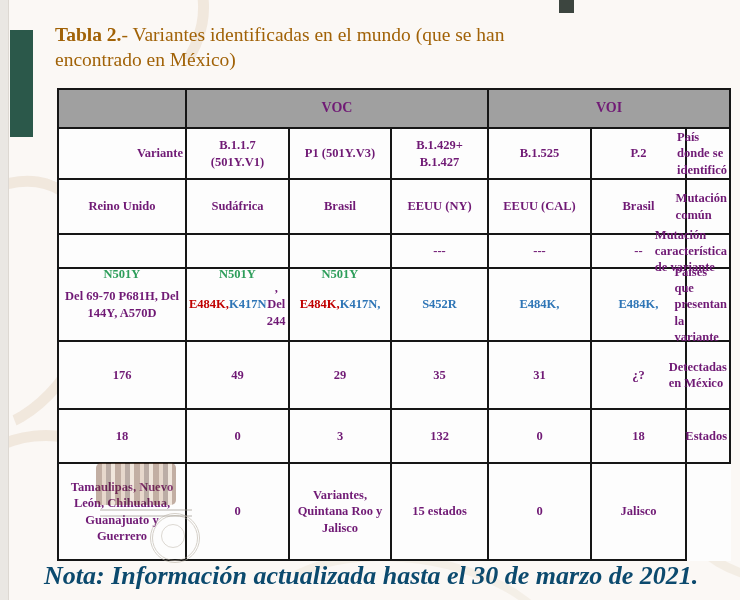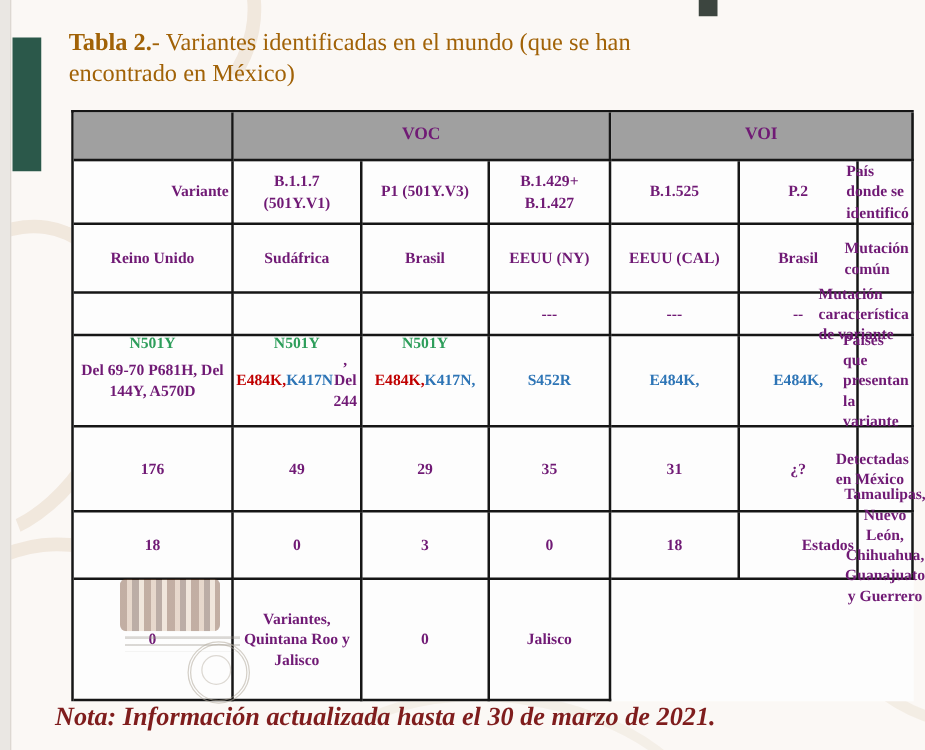--- a/index.html
+++ b/index.html
@@ -40,22 +40,22 @@
   .cell{
     border-right:2px solid #161616;border-bottom:2px solid #161616;
     display:flex;align-items:center;justify-content:center;
     text-align:center;font-weight:bold;font-size:12.5px;line-height:1.3;
     white-space:pre-line;padding:2px;box-sizing:border-box;color:#141414;
   }
   .hdr{background:var(--hgray,#a0a0a0);font-size:14px;}
   .label{justify-content:flex-end;text-align:left;padding-left:4px;}
   .sK{color:#701a75;} .sG{color:var(--green,#2e9e5b);margin-top:47px;} .sR{color:var(--red,#c00000);} .sB{color:var(--blue,#2e75b6);}
 
-  #note{position:absolute;left:44px;top:561px;width:696px;font-size:21px;
-        font-weight:bold;font-style:italic;color:#7f1d1d;}
+  #note{position:absolute;left:44px;top:561px;width:696px;font-size:26px;
+        font-weight:bold;font-style:italic;color:#0c4a6e;}
 
   
   .wm{position:absolute;pointer-events:none;}
   #wm-figures{left:96px;top:463px;width:80px;height:42px;border-radius:5px;opacity:.55;filter:blur(.6px);
     background:
       linear-gradient(180deg,rgba(255,255,255,0) 0 6px,rgba(0,0,0,0) 0) ,
       repeating-linear-gradient(90deg,rgba(110,62,35,.75) 0 6px,rgba(171,117,74,.5) 6px 10px,rgba(82,45,26,.7) 10px 15px,rgba(200,160,120,.45) 15px 19px);}
   #wm-textlines{left:100px;top:509px;width:92px;height:12px;opacity:.35;
     background:repeating-linear-gradient(180deg,#9a948b 0 2px,transparent 2px 6px);}
   #wm-seal{left:150px;top:513px;width:44px;height:44px;border:3px double #b3ab9d;border-radius:50%;opacity:.55;}
@@ -119,26 +119,28 @@
       <div class="cell"><span class="sK">176</span></div>
       <div class="cell"><span class="sK">49</span></div>
       <div class="cell"><span class="sK">29</span></div>
       <div class="cell"><span class="sK">35</span></div>
       <div class="cell"><span class="sK">31</span></div>
       <div class="cell"><span class="sK">¿?</span></div>
       <div class="cell label"><span class="sK">Detectadas en México</span></div>
       <div class="cell"><span class="sK">18</span></div>
       <div class="cell"><span class="sK">0</span></div>
       <div class="cell"><span class="sK">3</span></div>
+      <div class="cell"><span class="sK">132</span></div>
       <div class="cell"><span class="sK">0</span></div>
       <div class="cell"><span class="sK">18</span></div>
       <div class="cell label"><span class="sK">Estados</span></div>
       <div class="cell"><span class="sK">Tamaulipas, Nuevo León, Chihuahua, Guanajuato y Guerrero</span></div>
       <div class="cell"><span class="sK">0</span></div>
       <div class="cell"><span class="sK">Variantes, Quintana Roo y Jalisco</span></div>
+      <div class="cell"><span class="sK">15 estados</span></div>
       <div class="cell"><span class="sK">0</span></div>
       <div class="cell"><span class="sK">Jalisco</span></div>
     </div>
 
   <div class="wm" id="wm-figures"></div>
   <div class="wm" id="wm-textlines"></div>
   <div class="wm" id="wm-seal"></div>
   <div class="wm" id="wm-seal-inner"></div>
 
   <div id="note">Nota: Información actualizada hasta el 30 de marzo de 2021.</div>

